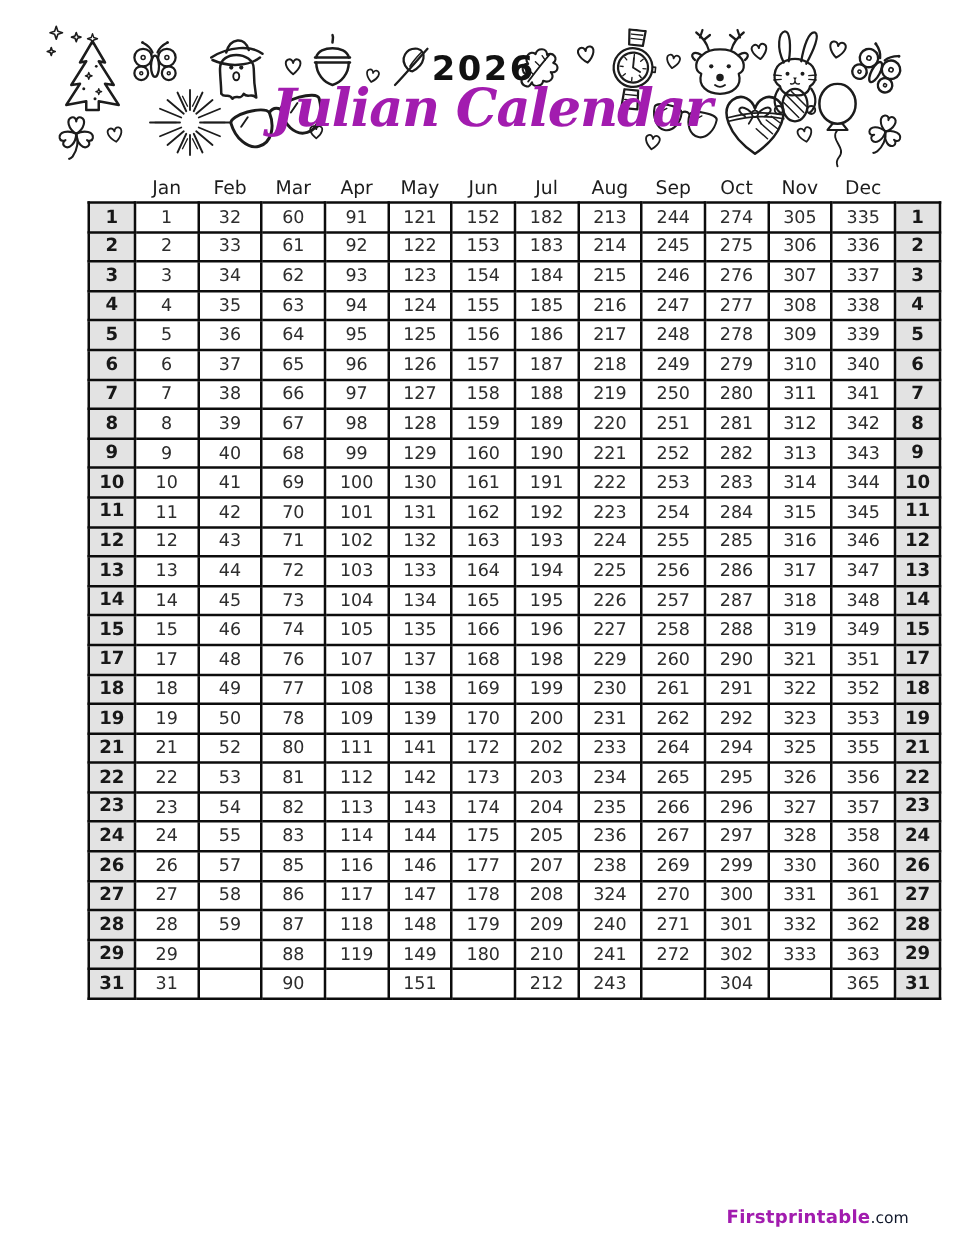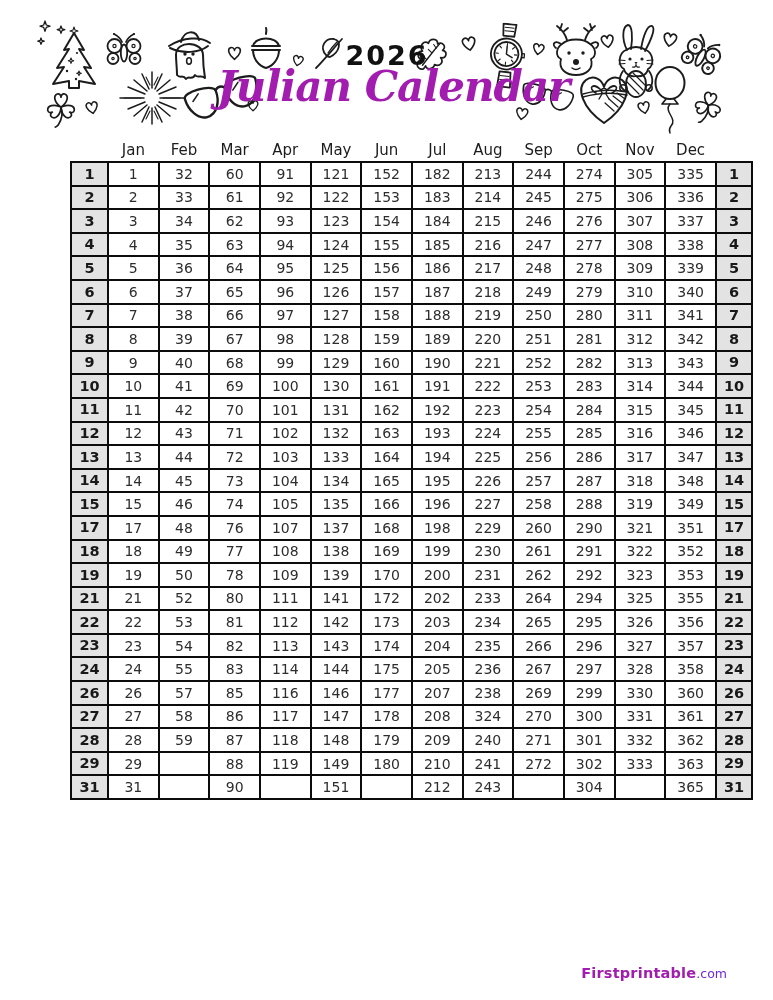--- a/index.html
+++ b/index.html
@@ -29,21 +29,21 @@
   }
   tbody th, tbody td {
     border:2px solid #0c0c0c; text-align:center; vertical-align:middle;
     padding:0; height:23.6px; line-height:1; font-size:14px;
   }
   tbody th.day { background:#e3e3e3; font-weight:700; font-size:14.5px; color:#181818; }
   tbody td { color:#2d2d2d; background:#fff; }
   
   .footer { position:absolute; right:46px; top:963px; white-space:nowrap; }
   .brand  { font-weight:700; font-size:14.5px; color:#a21caf; letter-spacing:.2px; }
-  .suffix { font-weight:400; font-size:12.5px; color:#6d28d9; }
+  .suffix { font-weight:400; font-size:12.5px; color:#0f172a; }
 </style>
 </head>
 <body>
 
 <div class="page">
 
   <div class="header">
 
     <svg class="doodle" style="left:34px;top:18px" width="40" height="30" viewBox="0 0 40 30">
       <g fill="none" stroke="#1c1c1c" stroke-width="1.3" stroke-linejoin="round">

